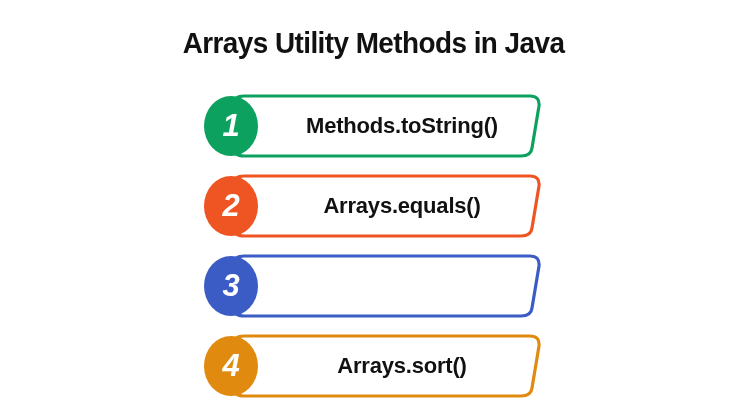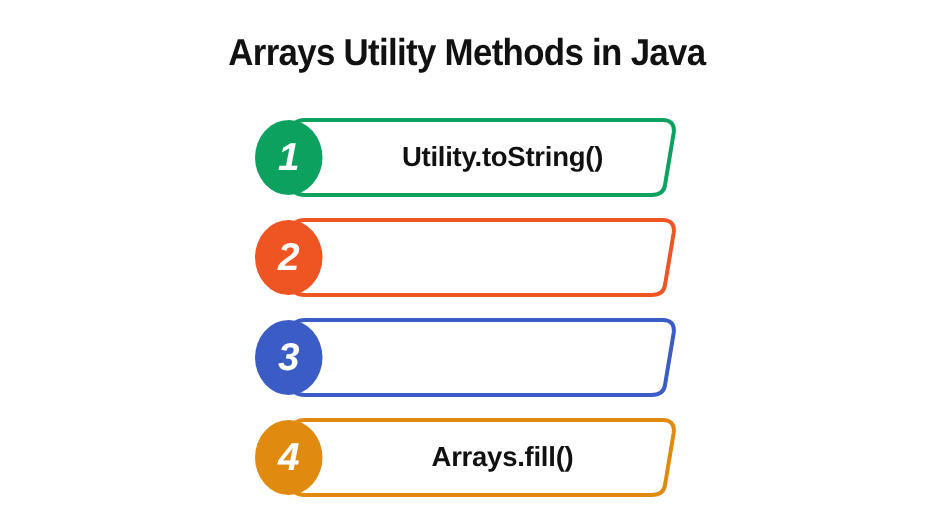--- a/index.html
+++ b/index.html
@@ -124,21 +124,21 @@
                L 34 48
                Q 34 41 28 38
                L 28 30
                Q 34 27 34 20
                L 34 12
                Q 34 4 44 4 Z" fill="#ffffff" stroke="#0DA160" stroke-width="3.2" stroke-linejoin="round"></path>
     </svg>
     <div class="badge" style="background: rgb(13, 161, 96);">
       <span class="badge-number" style="color: rgb(255, 255, 255);">1</span>
     </div>
-    <div class="row-label">Utility.toString()</div>
+    <div class="row-label">Methods.toString()</div>
   </div>
 
   <div class="row" id="row-2">
     <svg class="row-svg" viewBox="0 0 360 68" preserveAspectRatio="none">
       <path id="shape-path-2" d="M 44 4
                L 330 4
                Q 340 4 339 14
                L 332 56
                Q 331 64 321 64
                L 44 64
@@ -146,20 +146,21 @@
                L 34 48
                Q 34 41 28 38
                L 28 30
                Q 34 27 34 20
                L 34 12
                Q 34 4 44 4 Z" fill="#ffffff" stroke="#EF5522" stroke-width="3.2" stroke-linejoin="round"></path>
     </svg>
     <div class="badge" style="background: rgb(239, 85, 34);">
       <span class="badge-number" style="color: rgb(255, 255, 255);">2</span>
     </div>
+    <div class="row-label">Arrays.equals()</div>
   </div>
 
   <div class="row" id="row-3">
     <svg class="row-svg" viewBox="0 0 360 68" preserveAspectRatio="none">
       <path id="shape-path-3" d="M 44 4
                L 330 4
                Q 340 4 339 14
                L 332 56
                Q 331 64 321 64
                L 44 64
@@ -188,16 +189,16 @@
                L 34 48
                Q 34 41 28 38
                L 28 30
                Q 34 27 34 20
                L 34 12
                Q 34 4 44 4 Z" fill="#ffffff" stroke="#E08A0F" stroke-width="3.2" stroke-linejoin="round"></path>
     </svg>
     <div class="badge" style="background: rgb(224, 138, 15);">
       <span class="badge-number" style="color: rgb(255, 255, 255);">4</span>
     </div>
-    <div class="row-label">Arrays.fill()</div>
+    <div class="row-label">Arrays.sort()</div>
   </div>
 
 </div>
 
 </body></html>

